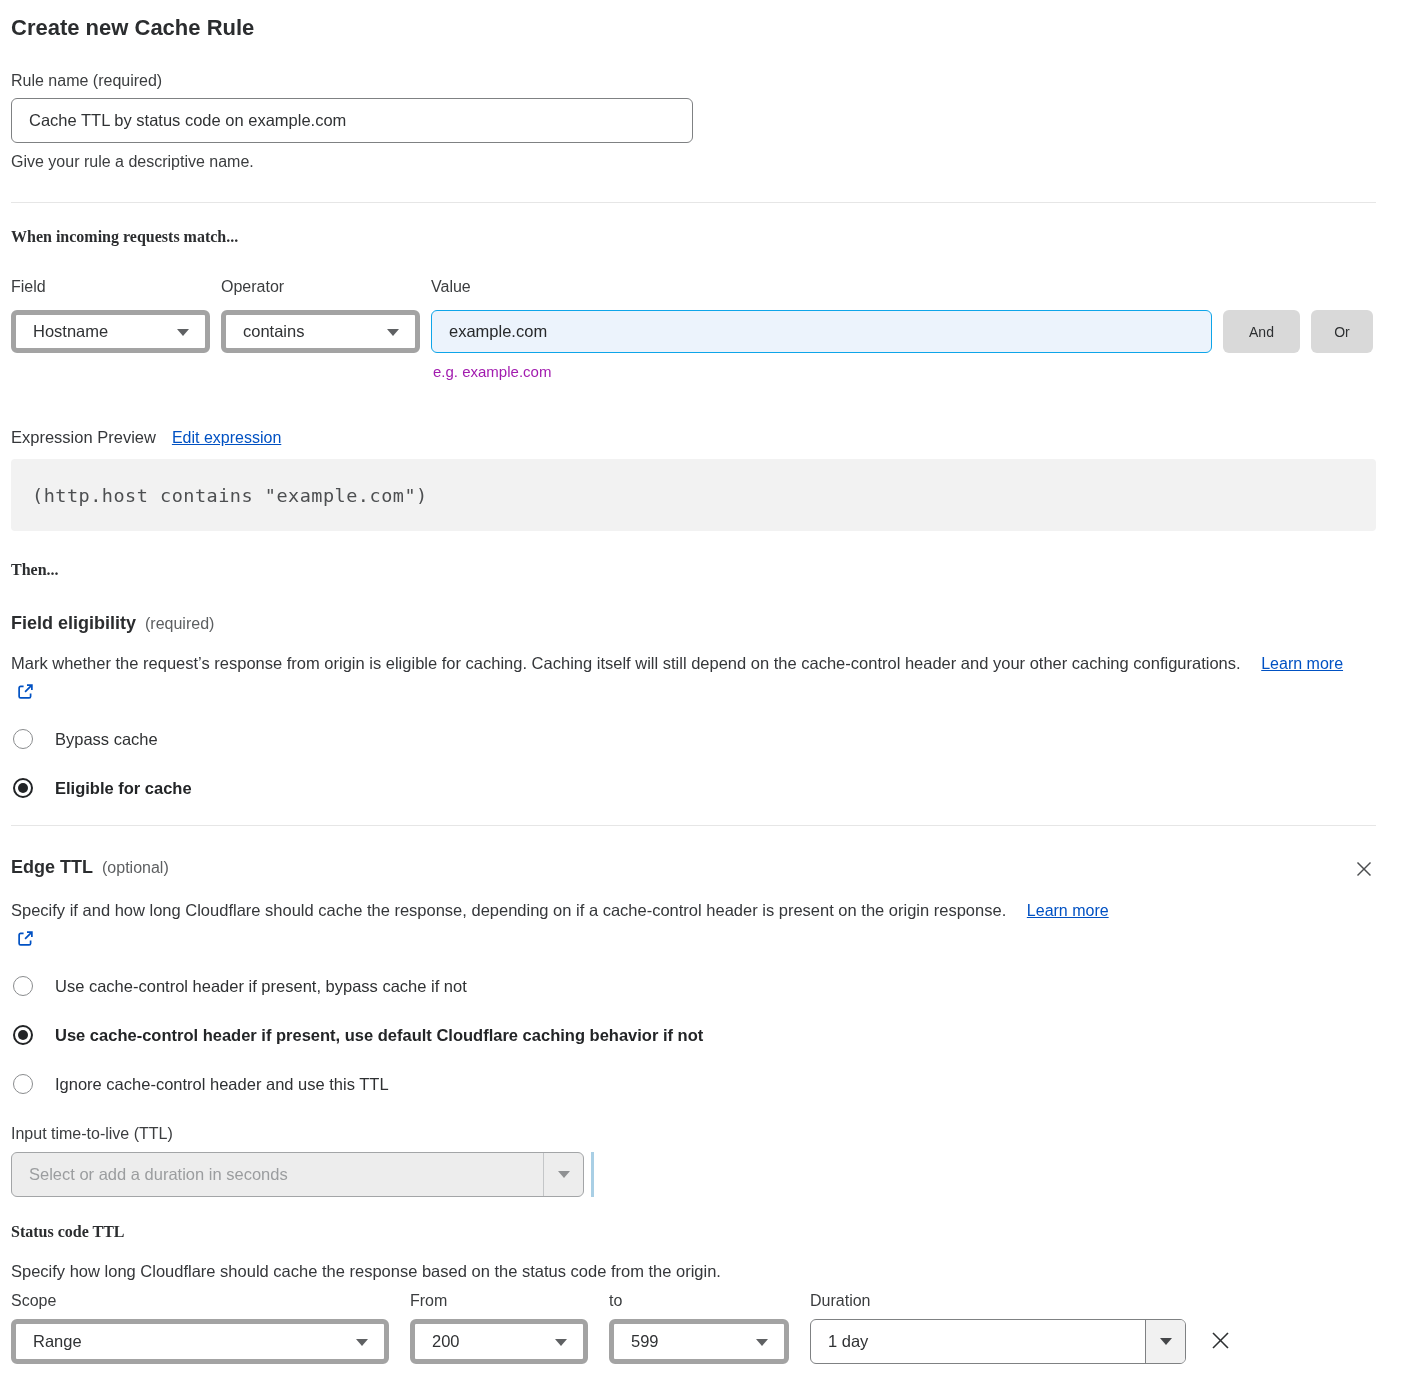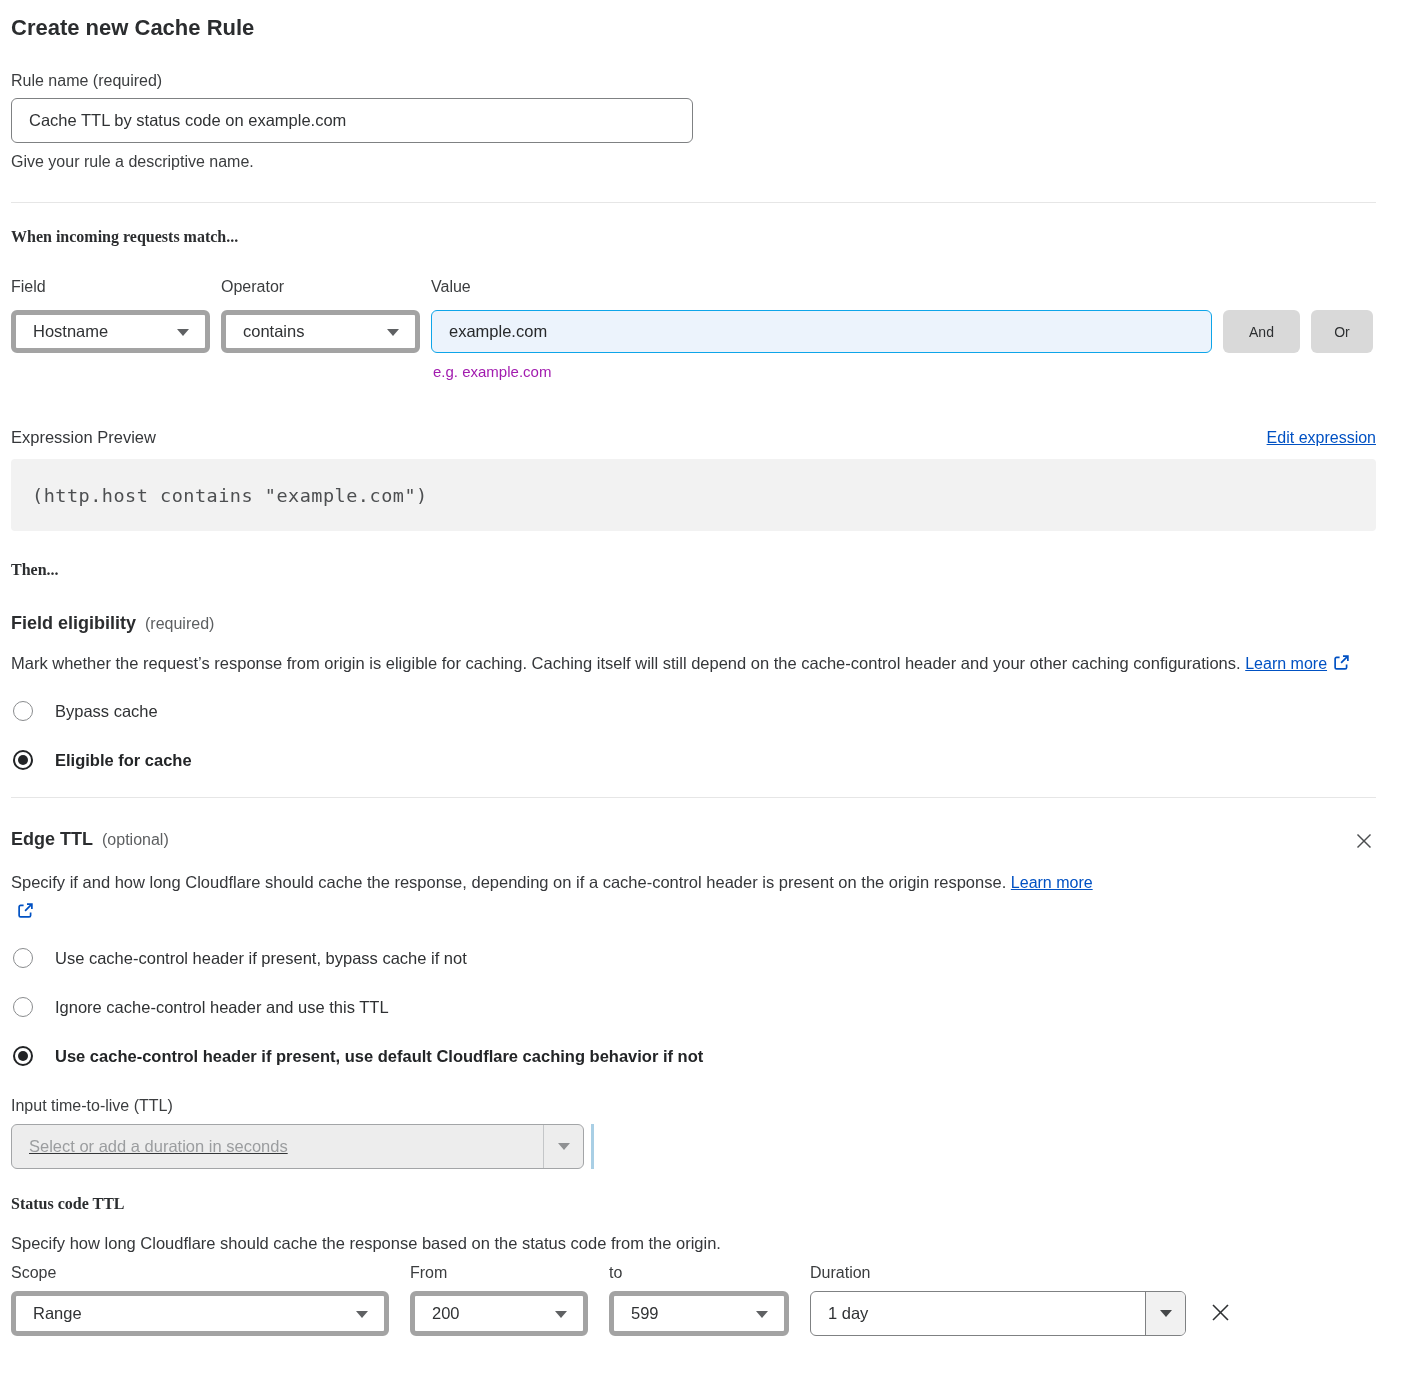--- a/index.html
+++ b/index.html
@@ -120,29 +120,30 @@
     margin-top: 9px;
     margin-left: 422px;
     font-size: 15px;
     line-height: 20px;
     color: #a21caf;
   }
 
   .expr-row {
     margin-top: 44px;
     display: flex;
-    justify-content: space-between;
+    justify-content: flex-start;
     align-items: baseline;
   }
   .expr-label { font-size: 16.5px; line-height: 22px; color: #35373a; }
   a.link {
     color: #0051c3;
     text-decoration: underline;
     font-size: 16px;
     cursor: pointer;
+    margin-left: 16px;
   }
   .edit-expression-link { font-size: 16.5px; }
   .code-block {
     margin-top: 11px;
     width: 1365px;
     height: 72px;
     background: #f2f2f2;
     border-radius: 4px;
     display: flex;
     align-items: center;
@@ -230,21 +231,21 @@
   .edge-header .title-group { display: flex; align-items: baseline; flex: 1; }
   .icon-btn {
     background: none;
     border: none;
     cursor: pointer;
     padding: 2px;
     margin-top: 2px;
   }
 
   .ttl-label { margin-top: 28px; }
-  .ttl-select-row { display: flex; align-items: flex-end; margin-top: 8px; text-decoration: underline; }
+  .ttl-select-row { display: flex; align-items: flex-end; margin-top: 8px; }
   .select-disabled {
     position: relative;
     width: 573px;
     height: 45px;
     background: #ededed;
     border: 1px solid #a3a5a7;
     border-radius: 6px;
     display: flex;
     align-items: center;
     padding: 0 58px 0 17px;
@@ -421,27 +422,27 @@
       <path d="M6.2 3.2H3.4A1.4 1.4 0 0 0 2 4.6v8A1.4 1.4 0 0 0 3.4 14h8a1.4 1.4 0 0 0 1.4-1.4V9.8"></path>
       <path d="M9.4 2H14v4.6"></path>
       <path d="M13.7 2.3 7.6 8.4"></path>
     </svg>
   </p>
 
   <div class="radio-option first">
     <span class="radio-circle"></span>
     <span class="radio-label">Use cache-control header if present, bypass cache if not</span>
   </div>
+  <div class="radio-option checked">
+    <span class="radio-circle"></span>
+    <span class="radio-label">Use cache-control header if present, use default Cloudflare caching behavior if not</span>
+  </div>
   <div class="radio-option">
     <span class="radio-circle"></span>
     <span class="radio-label">Ignore cache-control header and use this TTL</span>
-  </div>
-  <div class="radio-option checked">
-    <span class="radio-circle"></span>
-    <span class="radio-label">Use cache-control header if present, use default Cloudflare caching behavior if not</span>
   </div>
 
   <div class="field-label ttl-label">Input time-to-live (TTL)</div>
   <div class="ttl-select-row">
     <div class="select-disabled">
       <span>Select or add a duration in seconds</span>
       <span class="arrow-zone">
           <span class="caret-d"></span>
         </span>
     </div>

